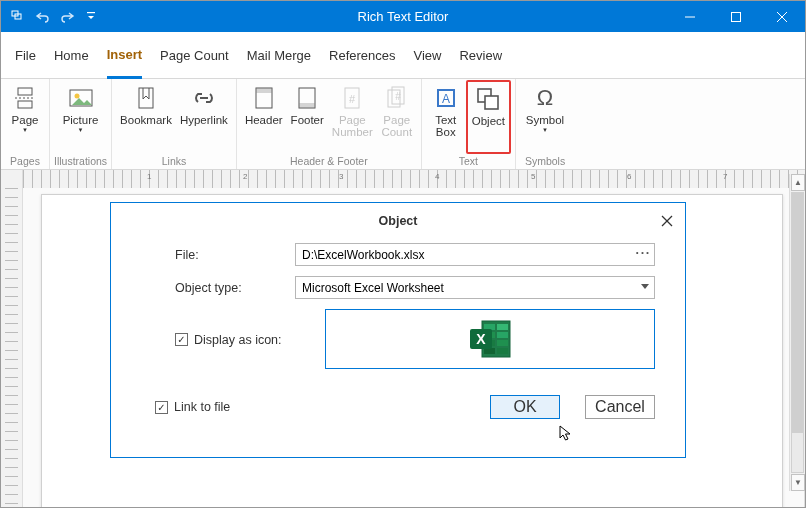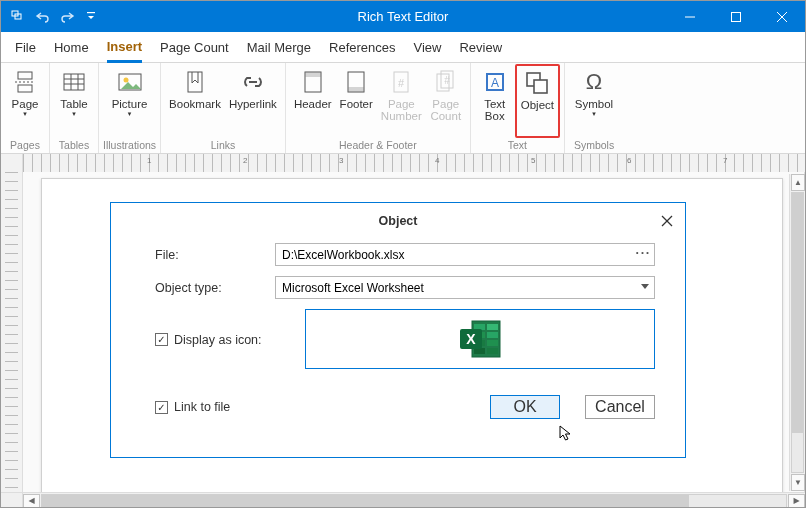--- a/index.html
+++ b/index.html
@@ -7,21 +7,21 @@
 
   
   .titlebar { height: 31px; background: #0078d7; color: #fff; display: flex; align-items: center; position: relative; }
   .titlebar .qat { display: flex; align-items: center; gap: 8px; padding-left: 10px; }
   .titlebar .icon { width: 16px; height: 16px; display: inline-flex; align-items: center; justify-content: center; }
   .titlebar .title { position: absolute; left: 0; right: 0; text-align: center; font-size: 13px; pointer-events: none; }
   .titlebar .winbtns { margin-left: auto; display: flex; }
   .titlebar .winbtn { width: 46px; height: 31px; display: flex; align-items: center; justify-content: center; }
 
   
-  .menubar { height: 31px; display: flex; align-items: center; gap: 18px; padding: 0 14px; font-size: 13px; color: #333; border-bottom: 1px solid #d8d8d8; }
+  .menubar { height: 47px; display: flex; align-items: center; gap: 18px; padding: 0 14px; font-size: 13px; color: #333; border-bottom: 1px solid #d8d8d8; }
   .menubar .tab { height: 100%; display: flex; align-items: center; cursor: pointer; }
   .menubar .tab.active { color: #a16207; border-bottom: 3px solid #0078d7; margin-bottom: -1px; font-weight: 700; }
 
   
   .ribbon { height: 91px; display: flex; border-bottom: 1px solid #d8d8d8; background: #fdfdfd; }
   .ribgroup { display: flex; flex-direction: column; align-items: center; padding: 2px 4px 0 4px; border-right: 1px solid #e4e4e4; }
   .ribgroup .buttons { display: flex; flex: 1; }
   .ribbtn { display: flex; flex-direction: column; align-items: center; justify-content: flex-start; padding: 3px 4px 0; font-size: 11.5px; color: #333; min-width: 40px; text-align: center; }
   .ribbtn .bigicon { width: 28px; height: 28px; margin-bottom: 2px; display: flex; align-items: center; justify-content: center; color: #666; }
   .ribbtn.disabled { color: #bdbdbd; }
@@ -41,21 +41,21 @@
   .vruler::before { content:""; position:absolute; left:4px; right:4px; top:0; bottom:0; background: repeating-linear-gradient(to bottom, #bbb 0 1px, transparent 1px 9px); }
   .docarea { flex: 1; background: #fafafa; position: relative; overflow: hidden; border-right: 1px solid #ddd; }
   .page { position: absolute; left: 18px; top: 6px; width: 742px; height: 360px; background: #fff; border: 1px solid #d0d0d0; box-shadow: 0 1px 3px rgba(0,0,0,.12); }
 
   
   .dialog { position: absolute; left: 110px; top: 202px; width: 576px; height: 256px; background: #fff; border: 1px solid #0078d7; z-index: 10; font-size: 12.5px; color: #333; }
   .dialog .dlghdr { height: 36px; display: flex; align-items: center; justify-content: center; position: relative; font-weight: 600; }
   .dialog .dlgclose { position: absolute; right: 10px; top: 10px; width: 16px; height: 16px; display: flex; align-items: center; justify-content: center; cursor: pointer; }
   .dlgbody { padding: 4px 30px 0 44px; }
   .row { display: flex; align-items: center; margin-bottom: 10px; }
-  .row .lbl { width: 120px; }
+  .row .lbl { width: 120px; margin-left: 20px; }
   .row .fld { flex: 1; }
   .txtin { width: 100%; height: 23px; border: 1px solid #b6b6b6; padding: 0 22px 0 6px; font-size: 12px; position: relative; background:#fff; }
   .fileinput-wrap { position: relative; text-decoration: underline; }
   .fileinput-wrap .dots { position: absolute; right: 4px; top: 3px; font-weight: bold; color:#555; letter-spacing:1px; cursor:pointer; }
   .selectwrap { position: relative; }
   .selectwrap .caret { position: absolute; right: 6px; top: 8px; width: 0; height: 0; border-left: 4px solid transparent; border-right: 4px solid transparent; border-top: 5px solid #555; }
   .row.iconrow .lbl { display: flex; align-items: flex-start; padding-top: 2px; }
   .chk { width: 13px; height: 13px; border: 1px solid #6a6a6a; margin-right: 6px; display: inline-flex; align-items: center; justify-content: center; font-size: 10px; color: #333; background:#fff; }
   .iconprev { width: 100%; height: 60px; border: 1px solid #0078d7; display: flex; align-items: center; justify-content: center; }
 
@@ -149,38 +149,20 @@
               <line x1="3" y1="13" x2="23" y2="13" stroke="#555" stroke-dasharray="2 2"></line>
             </svg>
           </div>
         <span>Page</span>
           <span style="font-size:7px;">▾</span>
       </div>
     </div>
     <div class="grouplabel">Pages</div>
   </div>
 
-  <div class="ribgroup">
-    <div class="buttons">
-      <div class="ribbtn">
-        <div class="bigicon">
-            <svg width="26" height="26" viewBox="0 0 26 26">
-              <rect x="3" y="5" width="20" height="16" fill="none" stroke="#555"></rect>
-              <line x1="3" y1="10" x2="23" y2="10" stroke="#555"></line>
-              <line x1="3" y1="15" x2="23" y2="15" stroke="#555"></line>
-              <line x1="10" y1="5" x2="10" y2="21" stroke="#555"></line>
-              <line x1="17" y1="5" x2="17" y2="21" stroke="#555"></line>
-            </svg>
-          </div>
-        <span>Table</span>
-          <span style="font-size:7px;">▾</span>
-      </div>
-    </div>
-    <div class="grouplabel">Tables</div>
-  </div>
 
   <div class="ribgroup">
     <div class="buttons">
       <div class="ribbtn" style="min-width:52px;">
         <div class="bigicon">
             <svg width="28" height="26" viewBox="0 0 28 26">
               <rect x="3" y="5" width="22" height="16" fill="none" stroke="#555"></rect>
               <circle cx="10" cy="11" r="2.5" fill="#f4c542"></circle>
               <path d="M5 20 L12 13 L17 18 L20 15 L25 20 Z" fill="#7db87d"></path>
             </svg>

